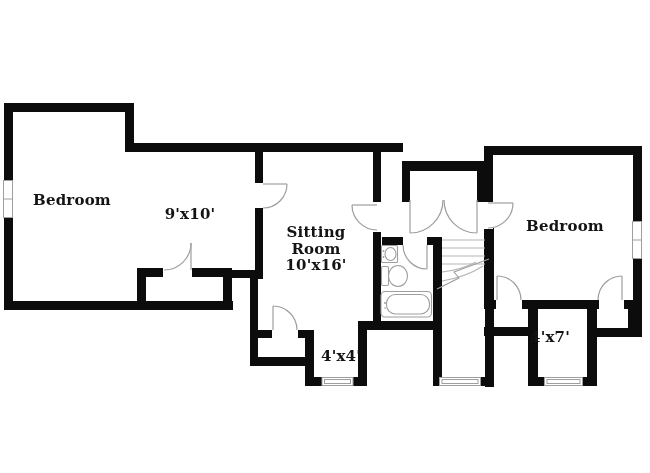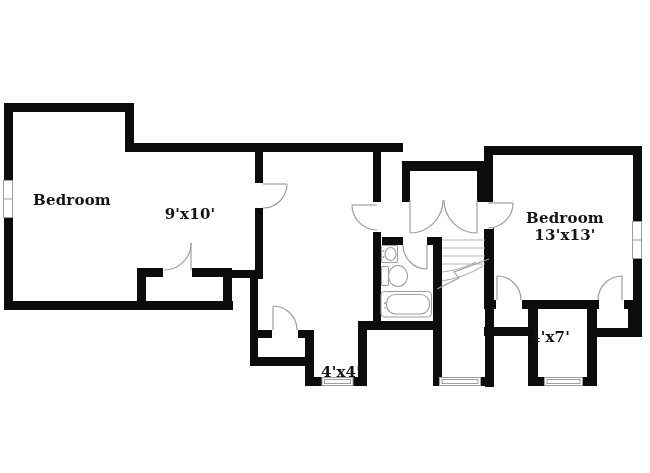--- a/index.html
+++ b/index.html
@@ -182,27 +182,31 @@
   </svg>
 
   <div class="room-label" style="left:72px; top:200px;">
     <span>Bedroom</span>
   </div>
 
   <div class="room-label" style="left:190px; top:214px;">
     <span>9'x10'</span>
   </div>
 
+  <div class="room-label" style="left:316px; top:249px;">
+    <span>Sitting</span>
+    <span>Room</span>
+    <span>10'x16'</span>
+  </div>
 
   <div class="room-label" style="left:565px; top:226px;">
     <span>Bedroom</span>
-    <span>13'x13'</span>
-  </div>
-
-  <div class="room-label" style="left:341px; top:372px;">
+  </div>
+
+  <div class="room-label" style="left:341px; top:356px;">
     <span>4'x4'</span>
   </div>
 
   <div class="room-label" style="left:550px; top:337px;">
     <span>4'x7'</span>
   </div>
 
 </div>
 
 </body></html>

